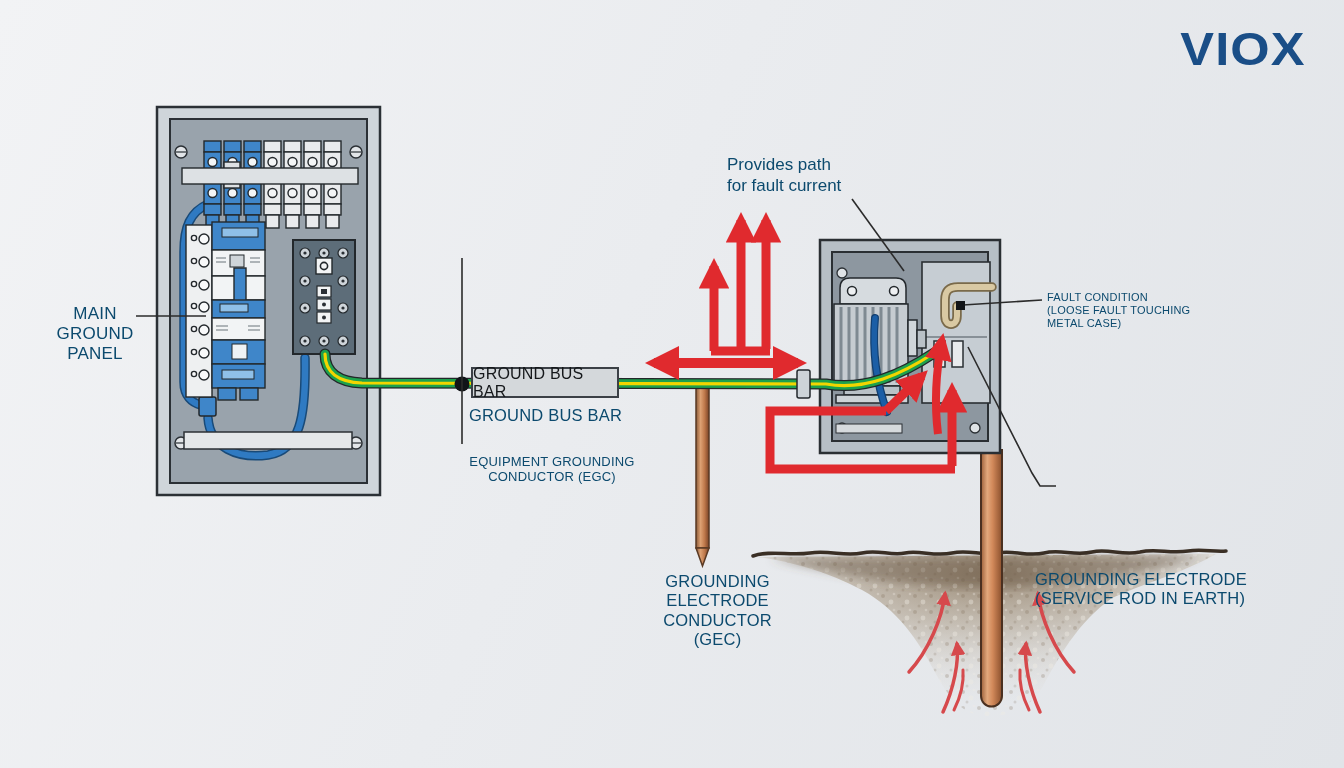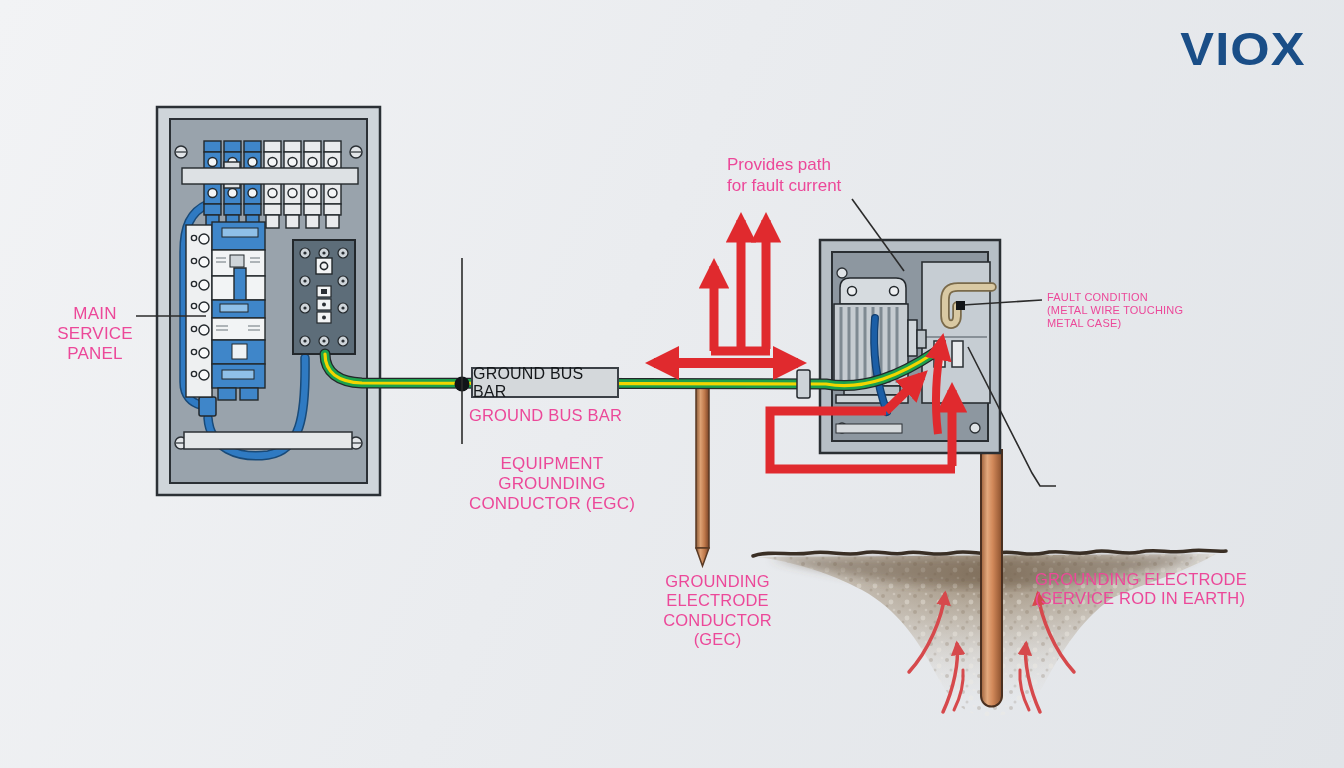--- a/index.html
+++ b/index.html
@@ -4,21 +4,21 @@
 <style>
   html,body{margin:0;padding:0;}
   body{
     width:1344px;height:768px;overflow:hidden;
     font-family:"Liberation Sans",sans-serif;
     background:linear-gradient(115deg,#f2f3f5 0%,#eaecef 45%,#e1e4e8 100%);
   }
   .stage{position:relative;width:1344px;height:768px;}
   .stage svg{position:absolute;left:0;top:0;}
   .lbl{
-    position:absolute;color:#ec4899;font-size:17px;line-height:1.17;
+    position:absolute;color:#0c4a6e;font-size:17px;line-height:1.17;
     font-weight:500;letter-spacing:.2px;
   }
   .lbl.sent{font-weight:400;letter-spacing:0;}
   .lbl.ctr{text-align:center;}
   .busbar-box{
     position:absolute;left:471px;top:367px;width:148px;height:31px;
     background:#d4d8db;border:2px solid #3b4046;box-sizing:border-box;
     display:flex;align-items:center;justify-content:center;
     font-size:16px;font-weight:500;color:#15181b;letter-spacing:.2px;
   }
@@ -343,44 +343,44 @@
     <line x1="462" y1="258" x2="462" y2="444"></line>
     <line x1="852" y1="199" x2="904" y2="271"></line>
     <line x1="963" y1="305" x2="1042" y2="300"></line>
     <path d="M 968,347 L 1032,473 L 1040,486 L 1056,486"></path>
   </g>
   <rect x="956" y="301" width="9" height="9" fill="#111418"></rect>
 </svg>
 
 <div class="lbl ctr" style="left:35px;top:287px;width:120px;margin-top:17px;">
   <div>MAIN</div>
-  <div>SERVICE</div>
+  <div>GROUND</div>
   <div>PANEL</div>
 </div>
 
 
 <div class="busbar-box">
   <span>GROUND BUS BAR</span>
 </div>
 
 <div class="lbl ctr" style="left:458px;top:406px;width:175px;font-size:16.5px;">GROUND BUS BAR</div>
 
-<div class="lbl ctr" style="left:452px;top:454px;width:200px;font-size:17px;">
+<div class="lbl ctr" style="left:452px;top:454px;width:200px;font-size:13px;">
   <div>EQUIPMENT GROUNDING</div>
   <div>CONDUCTOR (EGC)</div>
 </div>
 
 <div class="lbl sent" style="left:727px;top:154px;line-height:1.25;">
   <div>Provides path</div>
   <div>for fault current</div>
 </div>
 
 <div class="lbl" style="left:1047px;top:291px;font-size:11px;">
   <div>FAULT CONDITION</div>
-  <div>(METAL WIRE TOUCHING</div>
+  <div>(LOOSE FAULT TOUCHING</div>
   <div>METAL CASE)</div>
 </div>
 
 <div class="lbl sent" style="left:1058px;top:474px;line-height:1.25;">
 </div>
 
 <div class="lbl ctr" style="left:620px;top:572px;width:195px;font-size:16.5px;">
   <div>GROUNDING ELECTRODE</div>
   <div>CONDUCTOR</div>
   <div>(GEC)</div>

